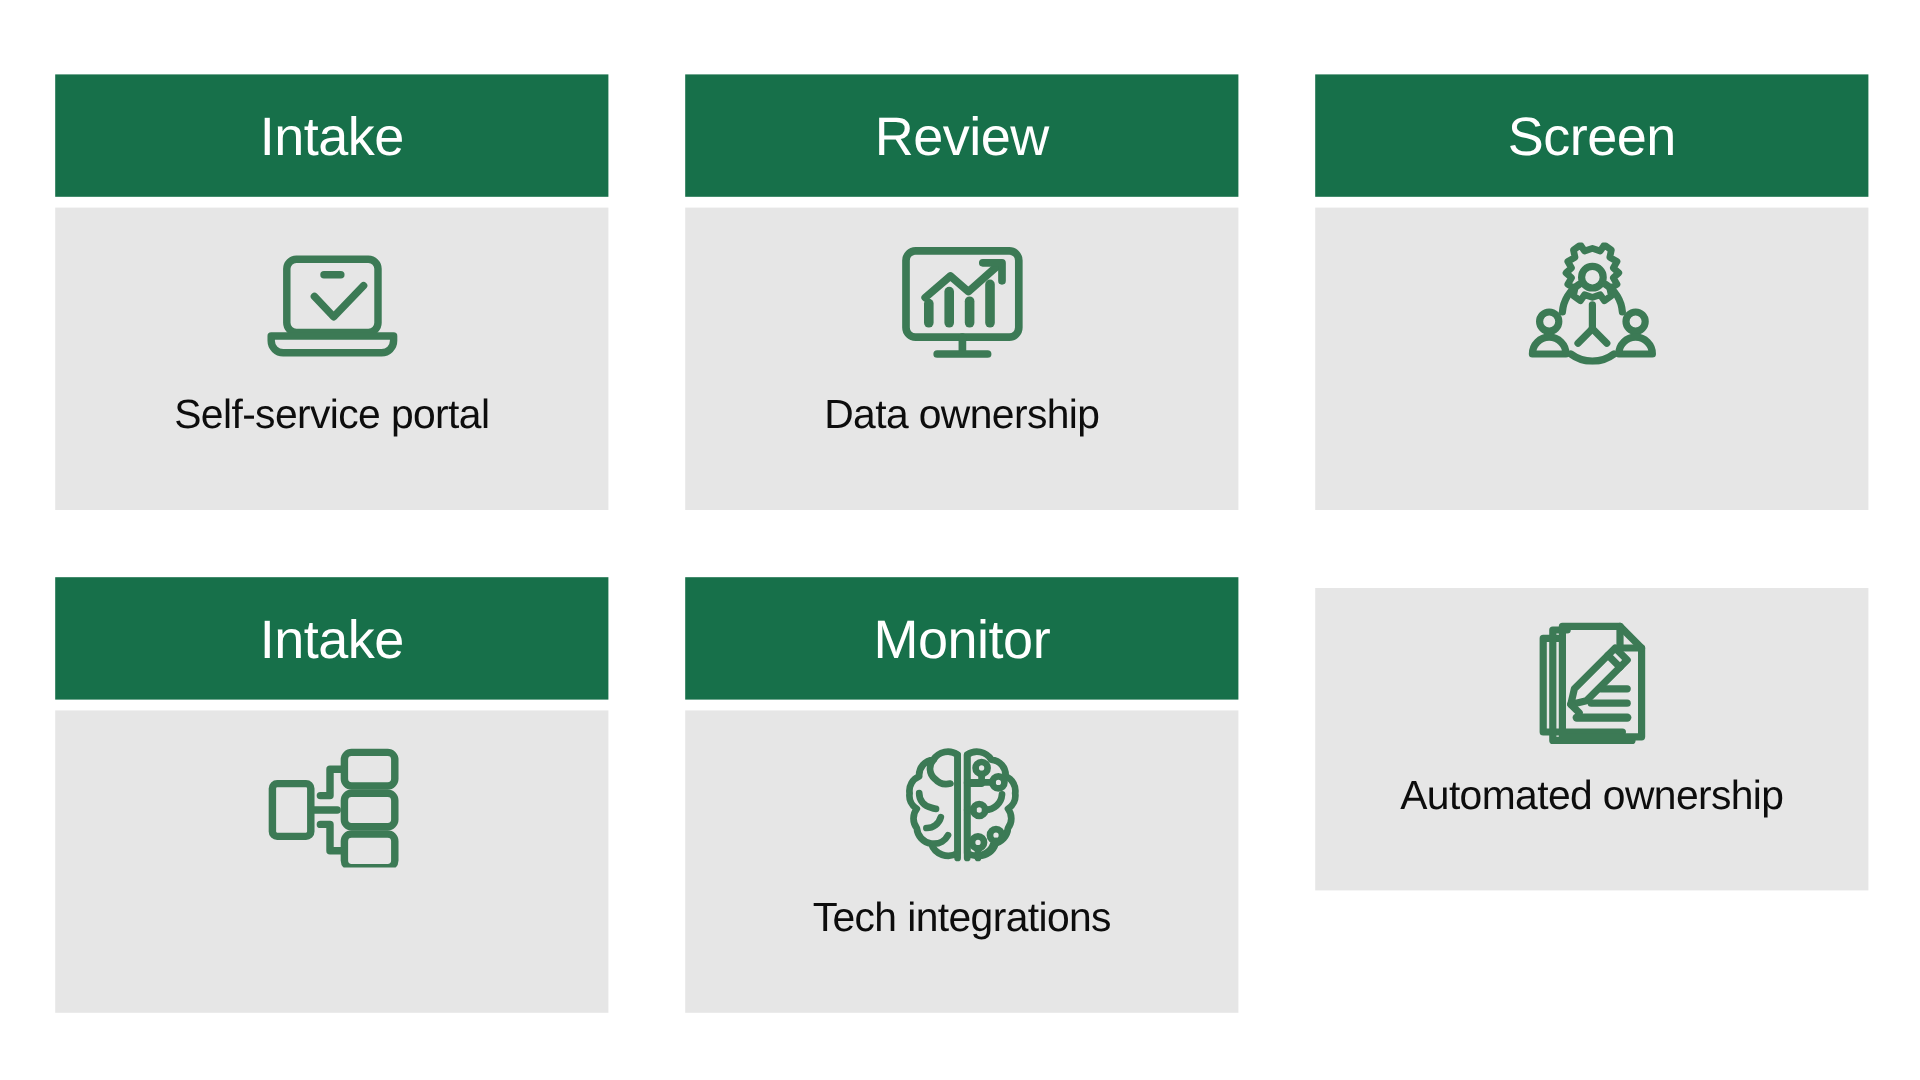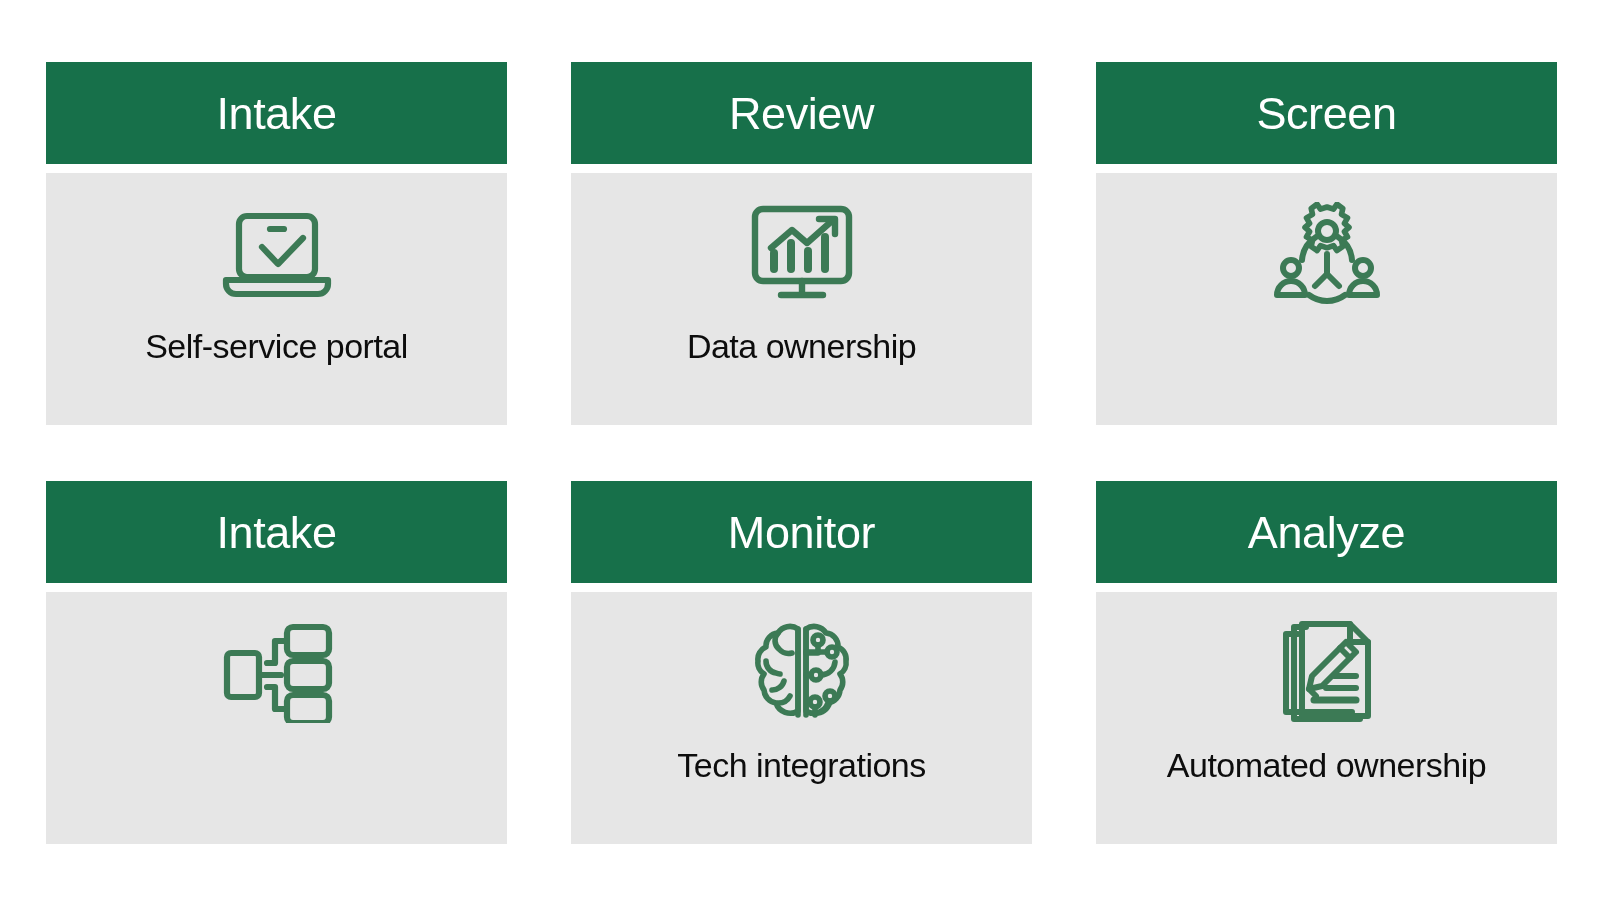--- a/index.html
+++ b/index.html
@@ -207,23 +207,20 @@
             <path d="M78 81 a14 14 0 0 1 -12 12"></path>
             <circle cx="63" cy="82" r="5"></circle>
             <line x1="63" y1="87" x2="63" y2="95"></line>
           </svg>
         </div>
         <div class="card-caption">Tech integrations</div>
       </div>
     </div>
 
     <div class="card">
-      <div class="card-header">
-        <span class="card-header-title">Analyze</span>
-      </div>
       <div class="card-body">
         <div class="card-icon">
           <svg width="102" height="104" viewBox="0 0 102 104" fill="none" stroke="#3C7A55" stroke-width="6" stroke-linecap="round" stroke-linejoin="round">
 
             <polyline points="22,14 10,14 10,92 76,92"></polyline>
 
             <polyline points="30,7 18,7 18,99 84,99"></polyline>
 
             <path d="M26 4 h48 l18 18 v74 H26 Z"></path>
             <polyline points="74,4 74,22 92,22"></polyline>

